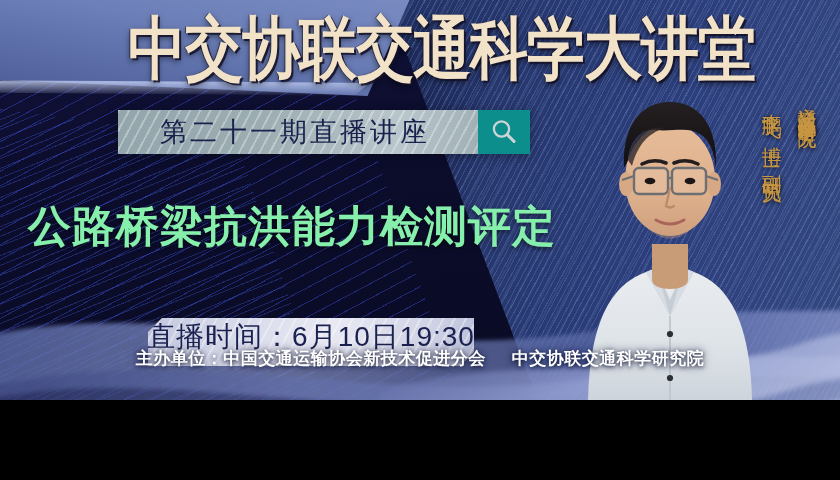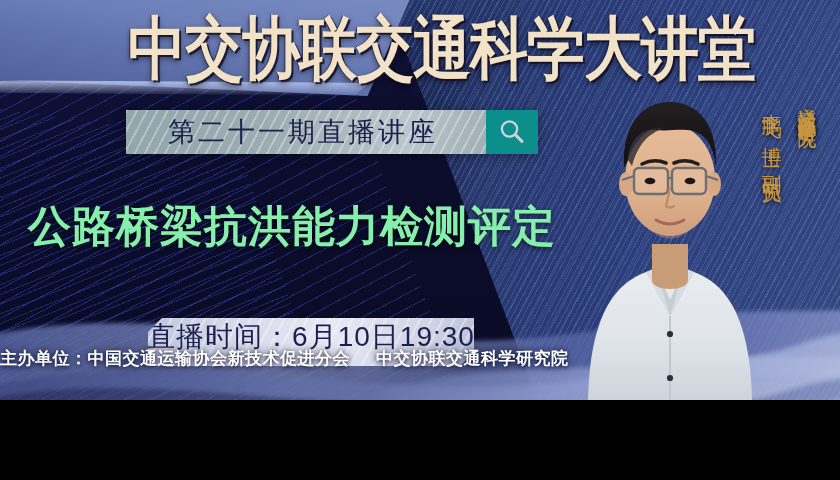--- a/index.html
+++ b/index.html
@@ -107,21 +107,20 @@
        0 3px 6px rgba(0,0,0,.55);
     white-space:nowrap;
   }
 
   
   .searchbar{
     position:absolute;left:118px;top:110px;
     width:412px;height:44px;
     display:flex;align-items:stretch;
     box-shadow:0 2px 10px rgba(0,0,0,.35);
-    margin-left:8px;
   }
   .searchbar-field{
     position:relative;
     flex:1;
     background:linear-gradient(100deg,#93a6ab 0%,#9cadb2 40%,#b9c6cb 78%,#9fafb4 100%);
     overflow:hidden;
     display:flex;align-items:center;
   }
   .searchbar-field::after{
     content:"";position:absolute;inset:0;
@@ -205,20 +204,21 @@
     font-weight:500;
     text-shadow:0 1px 4px rgba(0,0,0,.65);
     white-space:nowrap;
   }
   .vtext-org{ right:20px; top:92px; font-size:19px; letter-spacing:2px; }
   .vtext-name{ right:54px; top:98px; font-size:20px; letter-spacing:3px; }
 
   
   .footer{
     position:absolute;left:0;right:0;bottom:30px;
+    text-align:center;
     font-size:17px;
     font-weight:700;
     color:#ffffff;
     letter-spacing:.5px;
     text-shadow:0 1px 4px rgba(10,14,45,.9),0 0 10px rgba(10,14,45,.6);
     white-space:nowrap;
   }
   .footer .gap{display:inline-block;width:26px;}
 </style>
 </head>

